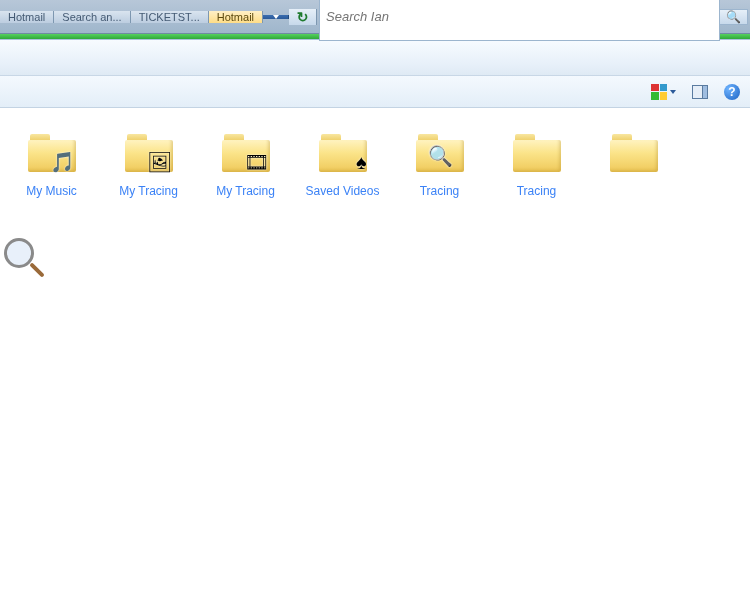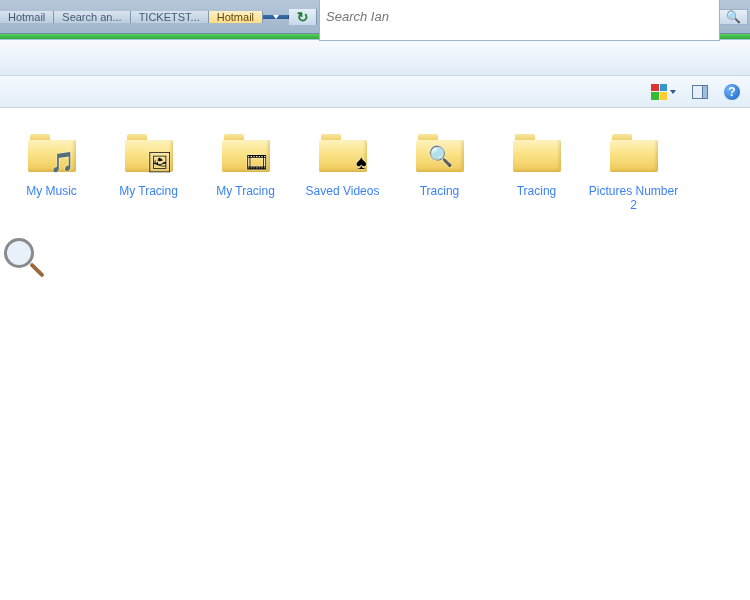--- a/index.html
+++ b/index.html
@@ -333,16 +333,15 @@
     <div class="folder">
         <span class="overlay"></span>
       </div>
     <div class="item-label">Tracing</div>
   </div>
 
   <div class="item">
     <div class="folder">
         <span class="overlay"></span>
       </div>
-    <div class="item-label">Pictures Number 2</div>
   </div>
 
 </div>
 
 </body></html>

